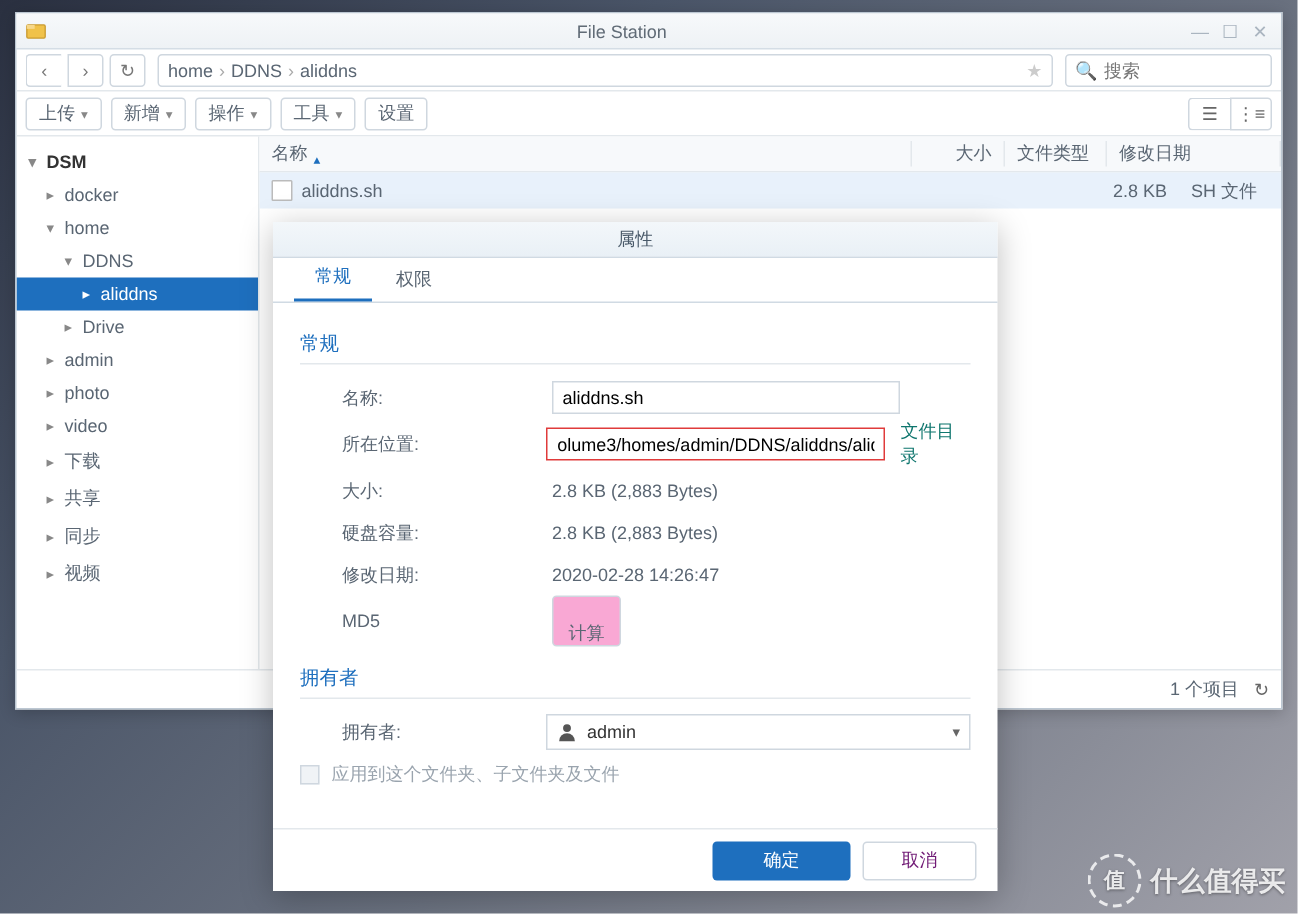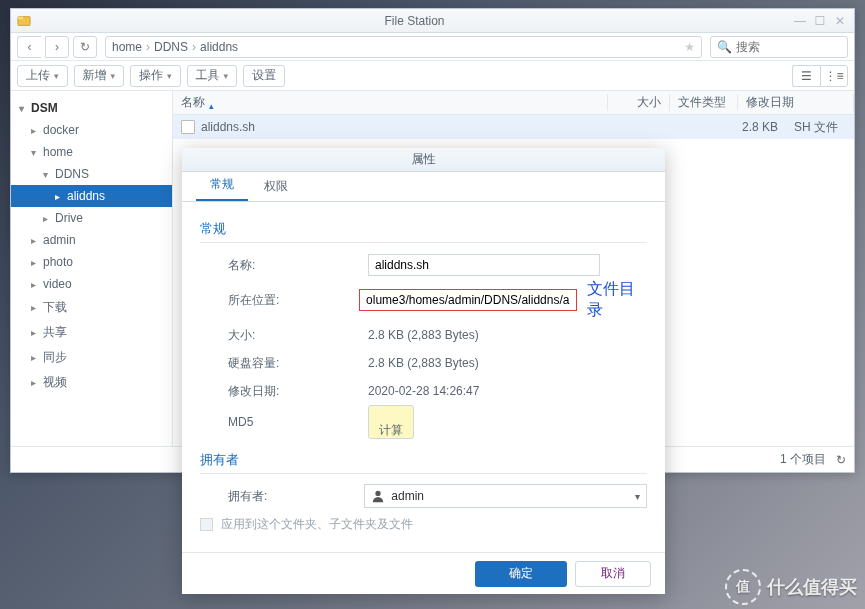--- a/index.html
+++ b/index.html
@@ -190,25 +190,25 @@
 .prop-value { color: #5a6673; }
 .prop-input {
   width: 232px;
   height: 22px;
   border: 1px solid #cfd7df;
   padding: 0 6px;
   font-size: 12px;
   outline: none;
 }
 .prop-input.red { border: 1px solid #e03b3b; }
-.annotation { color: #1d4ed8; margin-left: 10px; font-size: 16px; }
+.annotation { color: #0f766e; margin-left: 10px; font-size: 12px; }
 .calc-btn {
   height: 22px;
   border: 1px solid #cfd7df;
-  background: #fef9c3;
+  background: #f9a8d4;
   border-radius: 3px;
   padding: 16px 10px;
   color: #5a6673;
   cursor: pointer;
   font-size: 12px;
 }
 .owner-select {
   width: 290px;
   height: 24px;
   border: 1px solid #cfd7df;

